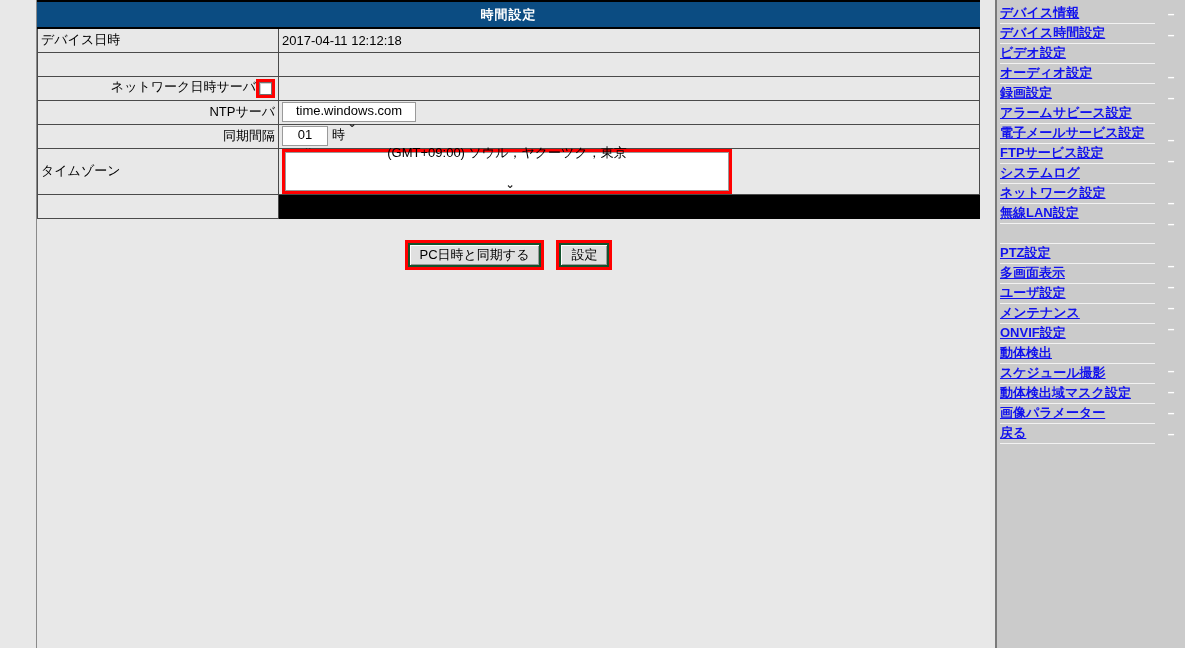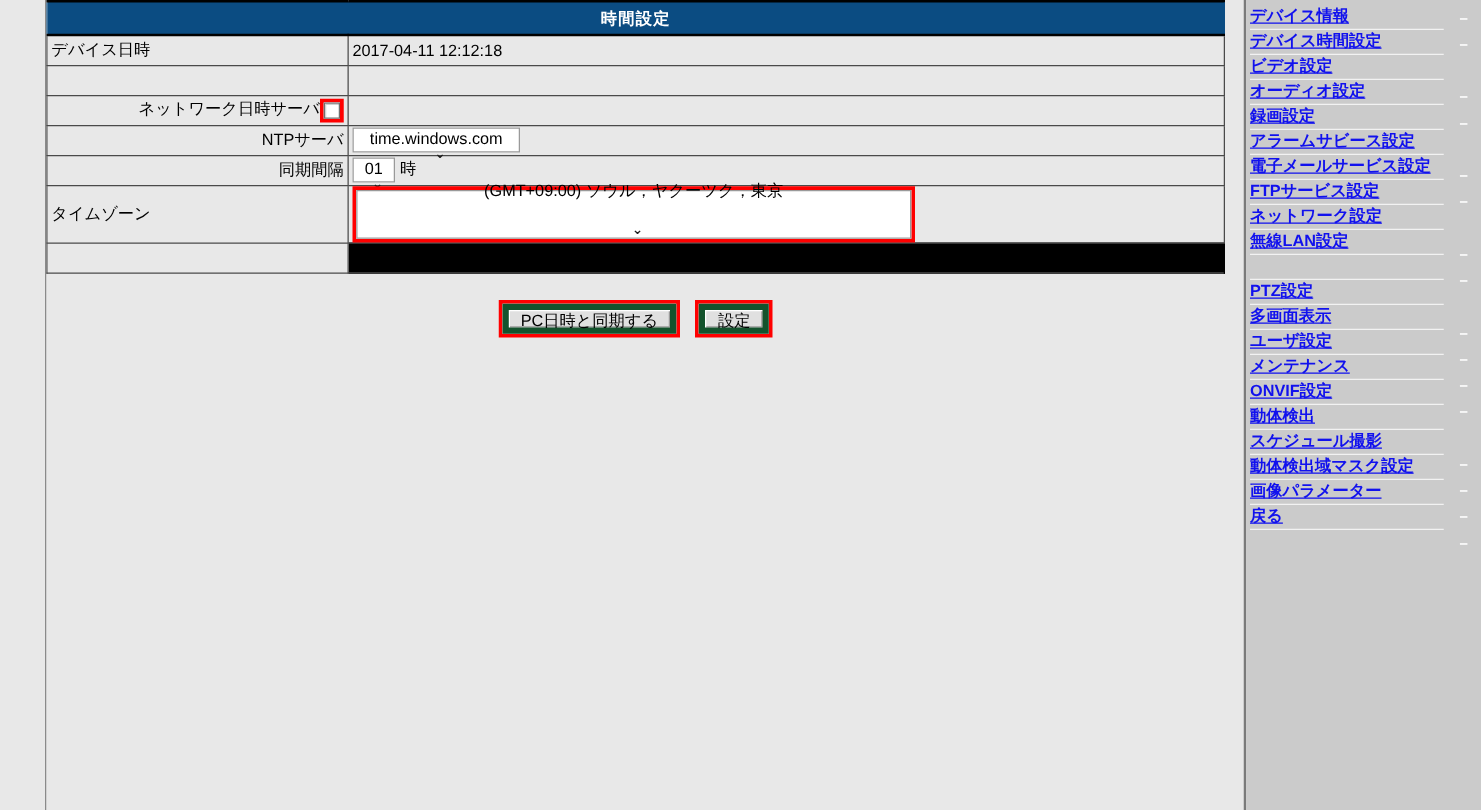--- a/index.html
+++ b/index.html
@@ -101,21 +101,21 @@
     flex-direction: column;
   }
   .sel .chev {
     margin-left: 6px;
     font-size: 11px;
     line-height: 1;
     color: #202020;
     font-weight: bold;
   }
   .sel-ntp { width: 134px; }
-  .sel-interval { width: 34px; }
+  .sel-interval { width: 46px; }
   .sel-tz {
     width: 444px;
     height: 39px;
   }
   .unit { margin-left: 4px; }
 
   .tz-wrap {
     display: inline-block;
     line-height: 0;
     border: 3px solid #ff0000;
@@ -139,21 +139,21 @@
     align-items: center;
     gap: 12px;
   }
   .btn-hl {
     border: 3px solid #ff0000;
     display: inline-block;
     line-height: 0;
   }
   .btn {
     background: #e0e0e0;
-    border: 5px solid #14532d;
+    border: 2px solid #14532d;
     box-shadow: inset 1px 1px 0 #ffffff, inset -1px -1px 0 #9a9a9a;
     font-size: 13px;
     font-family: "Liberation Sans", "DejaVu Sans", sans-serif;
     color: #000;
     height: 24px;
     padding: 0 10px;
     cursor: default;
     box-sizing: border-box;
   }
   .pane-edge {
@@ -305,20 +305,21 @@
   <div class="sidebar">
     <div class="menu-list">
         <div class="menu-item"><span class="mlink">デバイス情報</span></div>
         <div class="menu-item"><span class="mlink">デバイス時間設定</span></div>
         <div class="menu-item"><span class="mlink">ビデオ設定</span></div>
         <div class="menu-item"><span class="mlink">オーディオ設定</span></div>
         <div class="menu-item"><span class="mlink">録画設定</span></div>
         <div class="menu-item"><span class="mlink">アラームサビース設定</span></div>
         <div class="menu-item"><span class="mlink">電子メールサービス設定</span></div>
         <div class="menu-item"><span class="mlink">FTPサービス設定</span></div>
+        <div class="menu-item"><span class="mlink">システムログ</span></div>
         <div class="menu-item"><span class="mlink">ネットワーク設定</span></div>
         <div class="menu-item"><span class="mlink">無線LAN設定</span></div>
         <div class="menu-item spacer"></div>
         <div class="menu-item"><span class="mlink">PTZ設定</span></div>
         <div class="menu-item"><span class="mlink">多画面表示</span></div>
         <div class="menu-item"><span class="mlink">ユーザ設定</span></div>
         <div class="menu-item"><span class="mlink">メンテナンス</span></div>
         <div class="menu-item"><span class="mlink">ONVIF設定</span></div>
         <div class="menu-item"><span class="mlink">動体検出</span></div>
         <div class="menu-item"><span class="mlink">スケジュール撮影</span></div>

